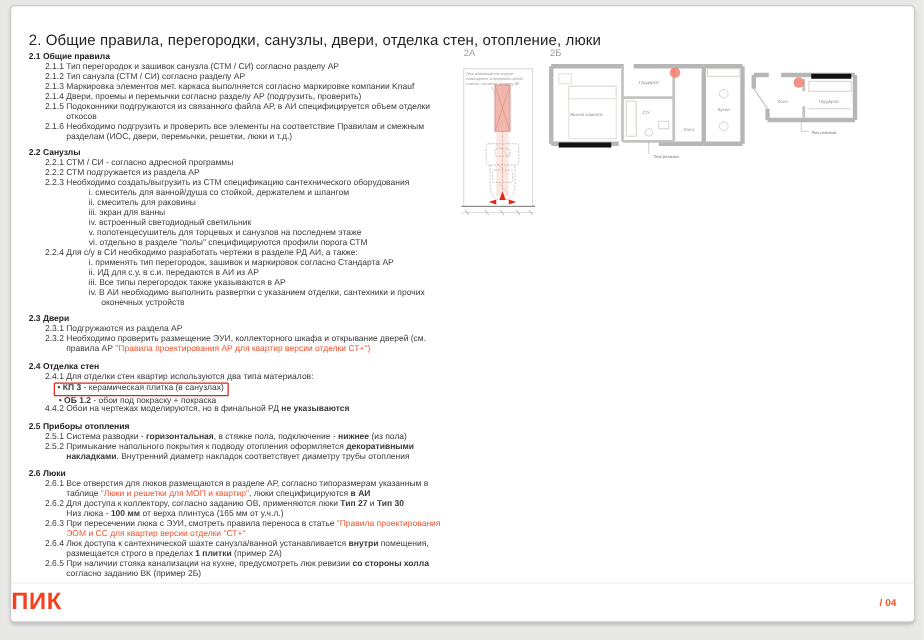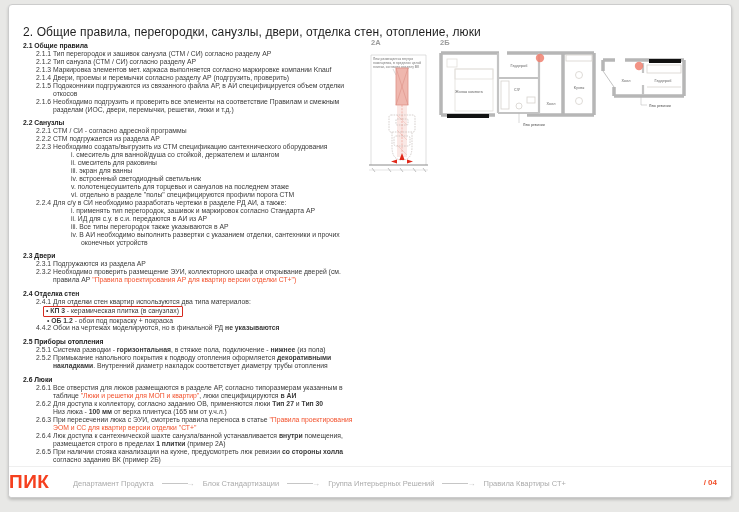--- a/index.html
+++ b/index.html
@@ -28,21 +28,21 @@
   .i2{padding-left:58px;text-indent:-10px;}
   .i3{padding-left:30px;}
   .i4{padding-left:24px;}
   .run-b{font-weight:bold;}
   .run-r{color:#f2512c;}
   .red-box{
     display:inline-block;border:1.6px solid #d6291e;border-radius:1px;
     padding:0 3px 0.5px 2px;margin-left:-4px;text-indent:0;
   }
   
-  .diagrams{position:absolute;left:358px;top:30px;width:364px;height:205px;font-weight:bold;}
+  .diagrams{position:absolute;left:358px;top:30px;width:364px;height:205px;}
   .diagrams svg{display:block;}
   
   .footer{
     position:absolute;left:0;bottom:0;width:100%;height:30px;background:#fff;
     border-top:1px solid #efefef;
   }
   .logo{
     position:absolute;left:0;top:4px;font-size:19px;font-weight:bold;
     color:#f5401f;letter-spacing:.5px;
   }
@@ -261,22 +261,16 @@
 
           <polyline points="274,61 274,70 280,70" fill="none" stroke="#b0b0b0" stroke-width="0.5"></polyline>
           <text x="282" y="72" font-size="3.4" fill="#7d7d7d">Люк ревизии</text>
         </g>
       </g>
     </svg>
   </div>
 
   <div class="footer">
     <div class="logo">ПИК</div>
-    <div class="crumbs">
-      <span class="crumb">Департамент Продукта</span><span class="arrow-line"></span><span class="arrow-head">→</span>
-      <span class="crumb">Блок Стандартизации</span><span class="arrow-line"></span><span class="arrow-head">→</span>
-      <span class="crumb">Группа Интерьерных Решений</span><span class="arrow-line"></span><span class="arrow-head">→</span>
-      <span class="crumb">Правила Квартиры СТ+</span>
-    </div>
     <div class="page-num">/ 04</div>
   </div>
 
 </div>
 
 </body></html>

